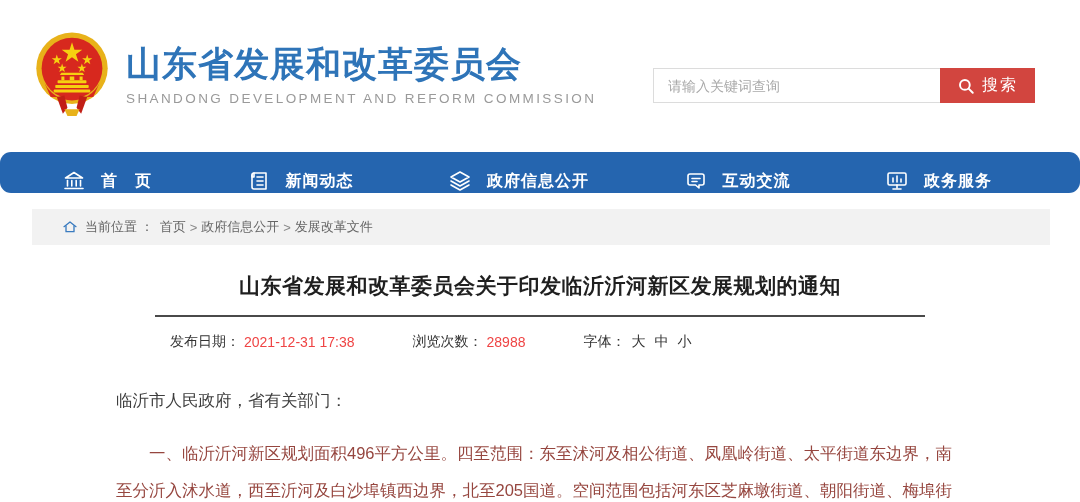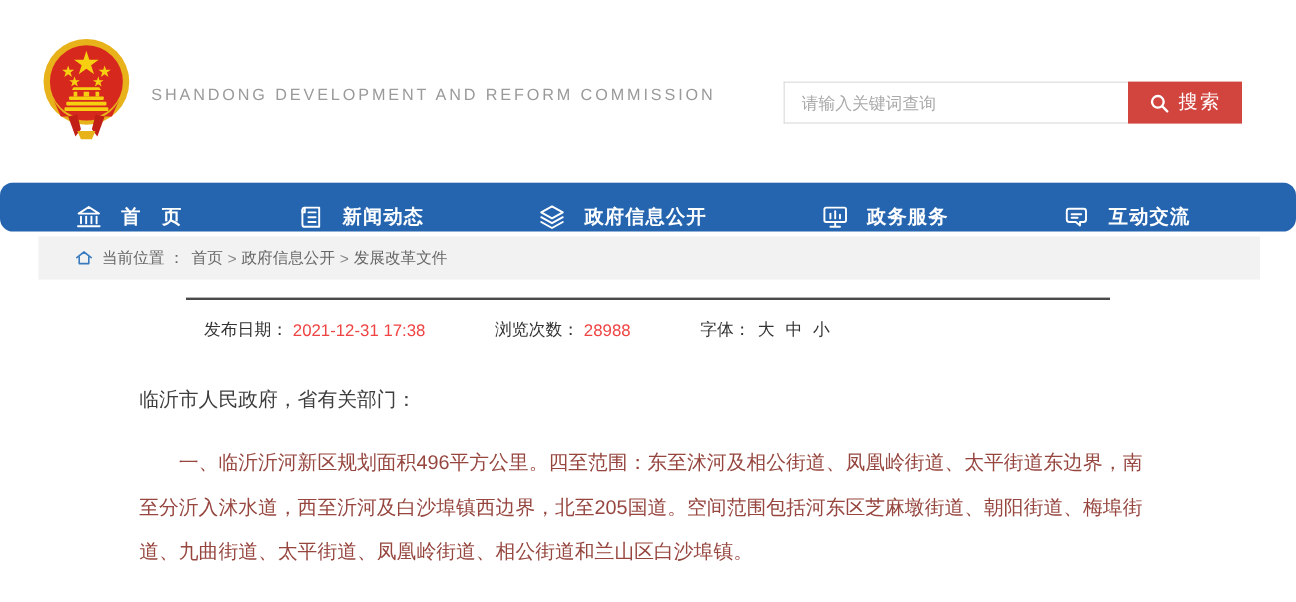--- a/index.html
+++ b/index.html
@@ -50,21 +50,21 @@
   }
   .nav-item {
     display: flex; align-items: center; gap: 15px; cursor: pointer;
     color: #fff; font-size: 16px; font-weight: bold; white-space: nowrap;
   }
   .nav-item .nav-icon { width: 24px; height: 24px; display: block; }
   .nav-label { letter-spacing: 1px; }
 
   
   .breadcrumb-bar {
-    margin: 4px 30px 0 32px; height: 36px; background: #f2f2f2;
+    margin: 16px 30px 0 32px; height: 36px; background: #f2f2f2;
     display: flex; align-items: center; padding-left: 30px;
     font-size: 13px; color: #666;
   }
   .breadcrumb-bar .home-icon { width: 16px; height: 16px; margin-right: 7px; }
   .crumb { color: #666; text-decoration: none; cursor: pointer; margin: 0 4px; }
   .crumb-sep { color: #888; }
   .crumb-prefix { margin-right: 2px; }
 
   
   .article { width: 880px; margin: 0 auto; }
@@ -109,20 +109,21 @@
           <path d="M37 44 l1.4 4.3 h4.5 l-3.6 2.6 1.4 4.3 -3.7-2.6 -3.7 2.6 1.4-4.3 -3.6-2.6 h4.5 Z"></path>
           <path d="M63 44 l1.4 4.3 h4.5 l-3.6 2.6 1.4 4.3 -3.7-2.6 -3.7 2.6 1.4-4.3 -3.6-2.6 h4.5 Z"></path>
           <rect x="28" y="72" width="44" height="4" rx="1"></rect>
           <rect x="31" y="66" width="38" height="4" rx="1"></rect>
           <path d="M36 66 v-5 h4 v5 Z M47 66 v-5 h6 v5 Z M60 66 v-5 h4 v5 Z"></path>
           <path d="M34 59 h32 l-2 -3 h-28 Z"></path>
           <rect x="26" y="78" width="48" height="4" rx="1"></rect>
         </g>
       </svg>
       <span class="title-block">
+        <span class="site-name" style="display:block">山东省发展和改革委员会</span>
         <span class="site-name-en" style="display:block">SHANDONG DEVELOPMENT AND REFORM COMMISSION</span>
       </span>
     </a>
 
     <div class="search-box">
       <input class="search-input" type="text" placeholder="请输入关键词查询" style="">
       <button class="search-btn">
         <svg width="18" height="18" viewBox="0 0 24 24" fill="none" stroke="#fff" stroke-width="2.6" stroke-linecap="round">
           <circle cx="10.5" cy="10.5" r="6.5"></circle>
           <line x1="15.5" y1="15.5" x2="21" y2="21"></line>
@@ -157,53 +158,54 @@
     <div class="nav-item">
       <svg class="nav-icon" viewBox="0 0 24 24" fill="none" stroke="#fff" stroke-width="1.6" stroke-linecap="round" stroke-linejoin="round">
         <path d="M12 3 L21 8 12 13 3 8 Z"></path>
         <path d="M3 12 L12 17 21 12"></path>
         <path d="M3 16 L12 21 21 16"></path>
       </svg>
       <span class="nav-label">政府信息公开</span>
     </div>
     <div class="nav-item">
       <svg class="nav-icon" viewBox="0 0 24 24" fill="none" stroke="#fff" stroke-width="1.6" stroke-linecap="round" stroke-linejoin="round">
+        <path d="M6 5 h12 a2 2 0 0 1 2 2 v7 a2 2 0 0 1 -2 2 h-3 v3 l-3.5 -3 H6 a2 2 0 0 1 -2 -2 V7 a2 2 0 0 1 2 -2 Z"></path>
+        <line x1="8" y1="9.5" x2="16" y2="9.5"></line>
+        <line x1="8" y1="12.5" x2="13" y2="12.5"></line>
+      </svg>
+      <span class="nav-label">互动交流</span>
+    </div>
+    <div class="nav-item">
+      <svg class="nav-icon" viewBox="0 0 24 24" fill="none" stroke="#fff" stroke-width="1.6" stroke-linecap="round" stroke-linejoin="round">
         <rect x="3" y="4" width="18" height="12" rx="1.5"></rect>
         <line x1="8" y1="13" x2="8" y2="9"></line>
         <line x1="12" y1="13" x2="12" y2="7"></line>
         <line x1="16" y1="13" x2="16" y2="10"></line>
         <line x1="12" y1="16" x2="12" y2="19"></line>
         <line x1="8" y1="20" x2="16" y2="20"></line>
       </svg>
       <span class="nav-label">政务服务</span>
-    </div>
-    <div class="nav-item">
-      <svg class="nav-icon" viewBox="0 0 24 24" fill="none" stroke="#fff" stroke-width="1.6" stroke-linecap="round" stroke-linejoin="round">
-        <path d="M6 5 h12 a2 2 0 0 1 2 2 v7 a2 2 0 0 1 -2 2 h-3 v3 l-3.5 -3 H6 a2 2 0 0 1 -2 -2 V7 a2 2 0 0 1 2 -2 Z"></path>
-        <line x1="8" y1="9.5" x2="16" y2="9.5"></line>
-        <line x1="8" y1="12.5" x2="13" y2="12.5"></line>
-      </svg>
-      <span class="nav-label">互动交流</span>
     </div>
   </nav>
 
   <div class="breadcrumb-bar">
     <svg class="home-icon" viewBox="0 0 24 24" fill="none" stroke="#3a7bbf" stroke-width="2" stroke-linecap="round" stroke-linejoin="round">
       <path d="M3 11.5 L12 4.5 21 11.5"></path>
       <path d="M6 10.5 V19 h12 V10.5"></path>
     </svg>
     <span class="crumb-prefix">当前位置 ：</span>
     <a class="crumb">首页</a>
     <span class="crumb-sep">&gt;</span>
     <a class="crumb">政府信息公开</a>
     <span class="crumb-sep">&gt;</span>
     <a class="crumb">发展改革文件</a>
   </div>
 
   <main class="article">
+    <h1 class="article-title">山东省发展和改革委员会关于印发临沂沂河新区发展规划的通知</h1>
     <hr class="title-divider">
 
     <div class="meta-row">
       <span class="meta-item">
         <span class="meta-label">发布日期：</span>
         <span class="meta-value">2021-12-31 17:38</span>
       </span>
       <span class="meta-item">
         <span class="meta-label">浏览次数：</span>
         <span class="meta-value">28988</span>

